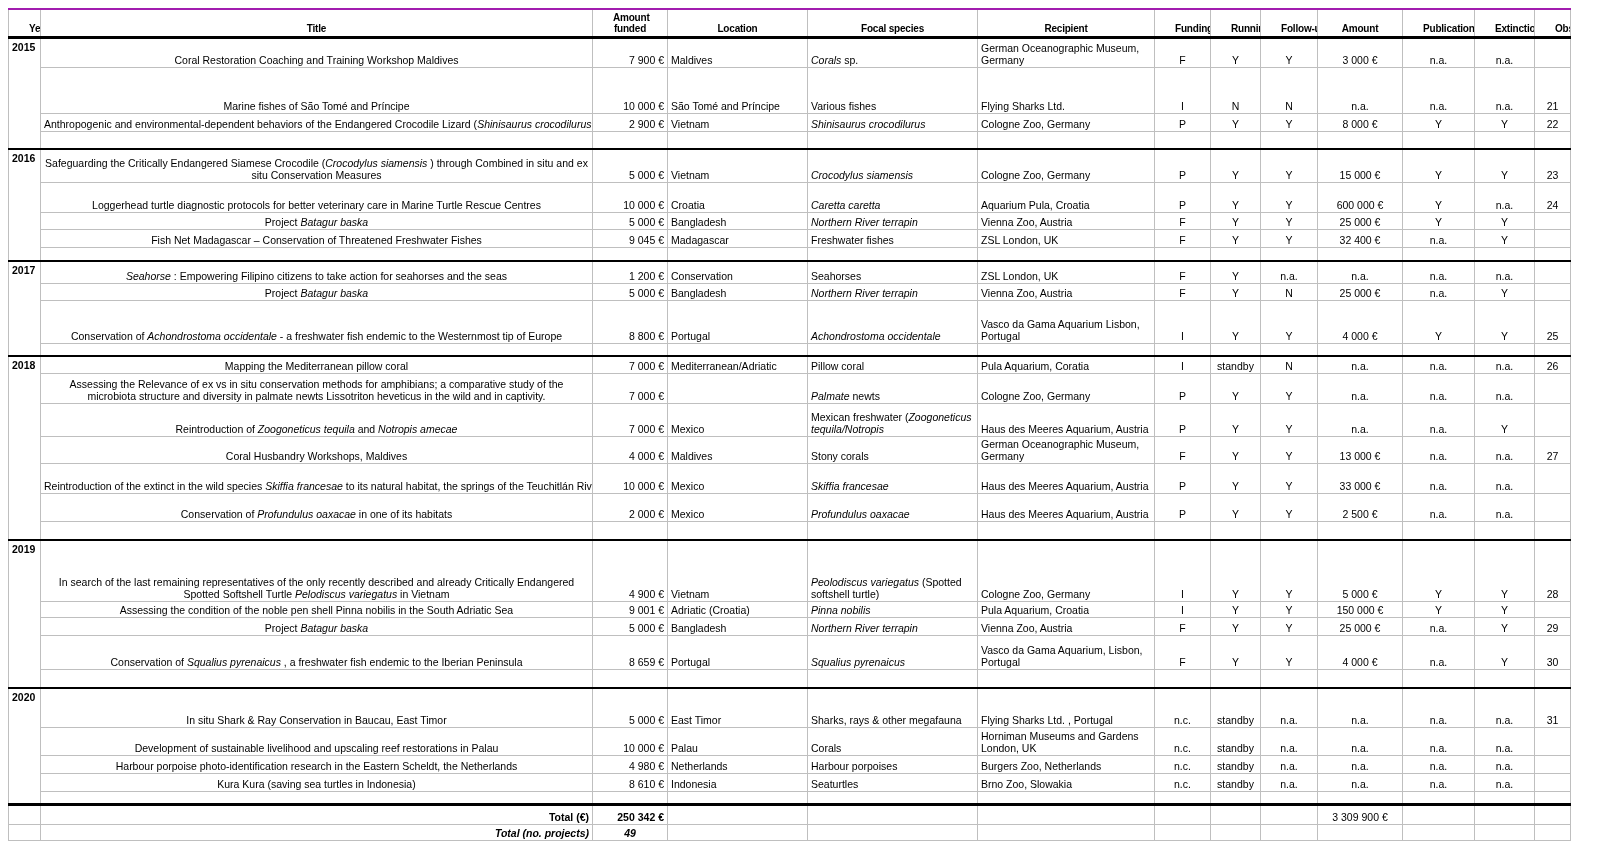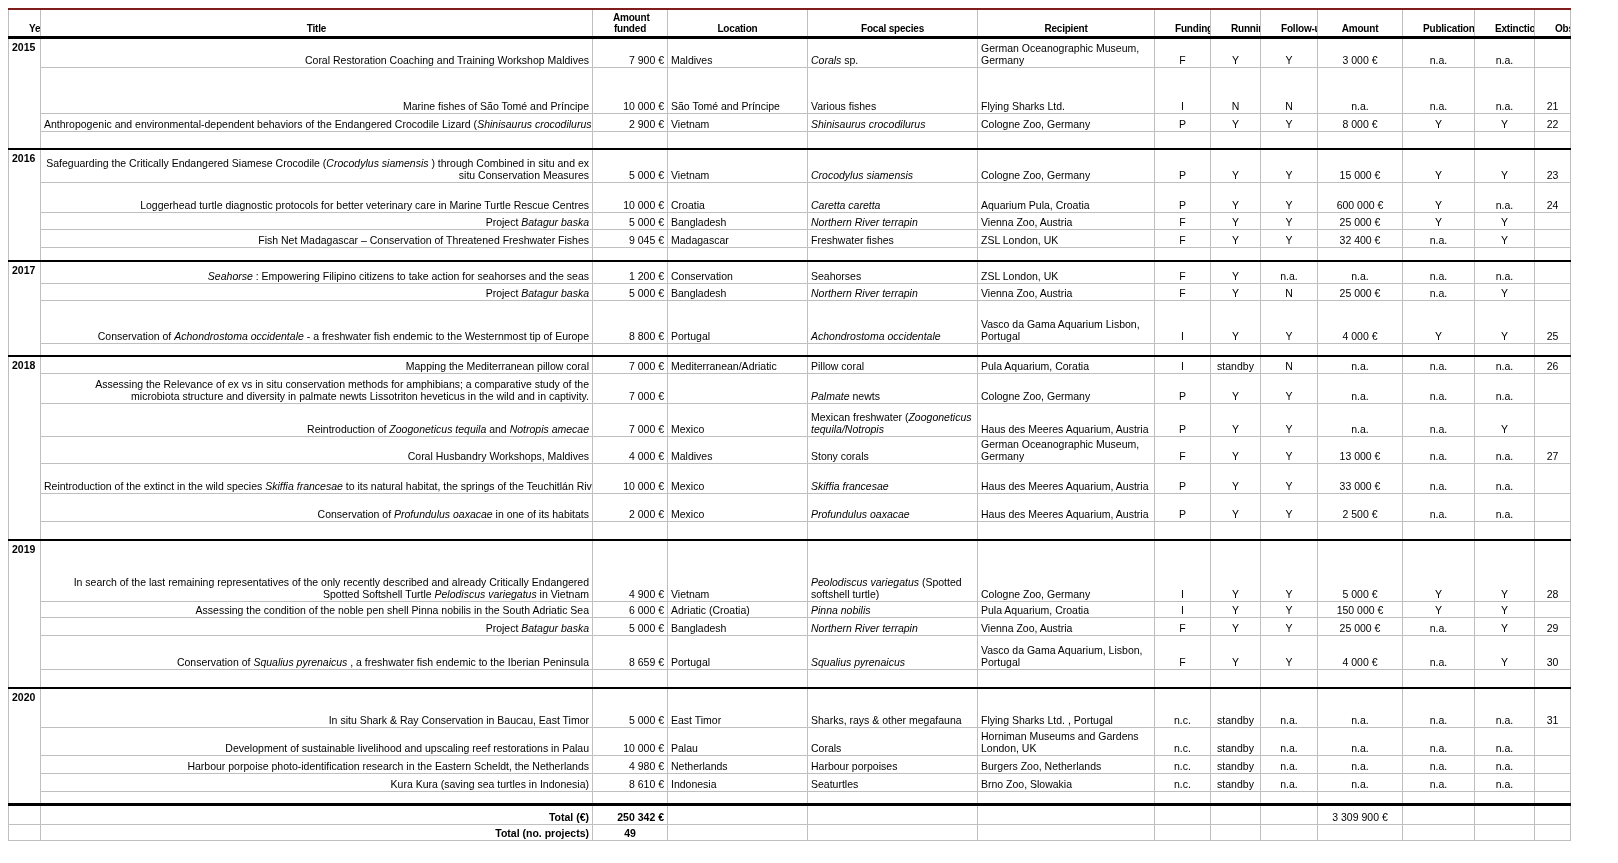--- a/index.html
+++ b/index.html
@@ -27,34 +27,34 @@
     padding: 1px 3px;
     vertical-align: bottom;
     overflow: hidden;
   }
   .grid thead th {
     font-weight: bold;
     font-size: 10px;
     letter-spacing: -0.2px;
     text-align: center;
     vertical-align: bottom;
-    border-top: 2px solid #7f1d1d;
+    border-top: 2px solid #a21caf;
     border-bottom: 3px solid #000;
     padding: 2px 20px;
     white-space: nowrap;
   }
   .grid thead th.c-year { text-align: left; margin-left: 8px; }
   .grid thead th.c-amount_funded { white-space: normal; }
   td.c-year {
     vertical-align: top;
     font-weight: bold;
     text-align: left;
     padding-top: 2px;
   }
-  td.c-title { white-space: nowrap; text-align: right; }
+  td.c-title { white-space: nowrap; text-align: center; }
   tr.wrap-title td.c-title { white-space: normal; }
   td.c-amount_funded { text-align: right; white-space: nowrap; }
   td.c-location, td.c-species, td.c-recipient { text-align: left; }
   td.c-funding, td.c-running, td.c-follow_up, td.c-amount,
   td.c-publications, td.c-extinction, td.c-obs {
     text-align: center;
     white-space: nowrap;
   }
   tr.group > td { border-top: 2px solid #000; }
   tr.totals td { font-weight: bold; }
@@ -395,21 +395,21 @@
           <td class="c-funding">I</td>
           <td class="c-running">Y</td>
           <td class="c-follow_up">Y</td>
           <td class="c-amount">5 000 €</td>
           <td class="c-publications">Y</td>
           <td class="c-extinction">Y</td>
           <td class="c-obs">28</td>
         </tr>
         <tr style="height: 16px;">
           <td class="c-title">Assessing the condition of the noble pen shell Pinna nobilis in the South Adriatic Sea</td>
-          <td class="c-amount_funded">6 000 €</td>
+          <td class="c-amount_funded">9 001 €</td>
           <td class="c-location">Adriatic (Croatia)</td>
           <td class="c-species"><i>Pinna nobilis</i></td>
           <td class="c-recipient">Pula Aquarium, Croatia</td>
           <td class="c-funding">I</td>
           <td class="c-running">Y</td>
           <td class="c-follow_up">Y</td>
           <td class="c-amount">150 000 €</td>
           <td class="c-publications">Y</td>
           <td class="c-extinction">Y</td>
           <td class="c-obs"></td>
@@ -535,21 +535,21 @@
           <td class="c-species"></td>
           <td class="c-recipient"></td>
           <td class="c-funding"></td>
           <td class="c-running"></td>
           <td class="c-follow_up"></td>
           <td class="c-amount">3 309 900 €</td>
           <td class="c-publications"></td>
           <td class="c-extinction"></td>
           <td class="c-obs"></td>
         </tr>
-        <tr class="totals totals-projects" style="height: 16px;">
+        <tr class="totals totals-projects" style="height: 16px; font-style: italic;">
           <td class="c-year"></td>
           <td class="c-title">Total (no. projects)</td>
           <td class="c-amount_funded">49</td>
           <td class="c-location"></td>
           <td class="c-species"></td>
           <td class="c-recipient"></td>
           <td class="c-funding"></td>
           <td class="c-running"></td>
           <td class="c-follow_up"></td>
           <td class="c-amount"></td>

